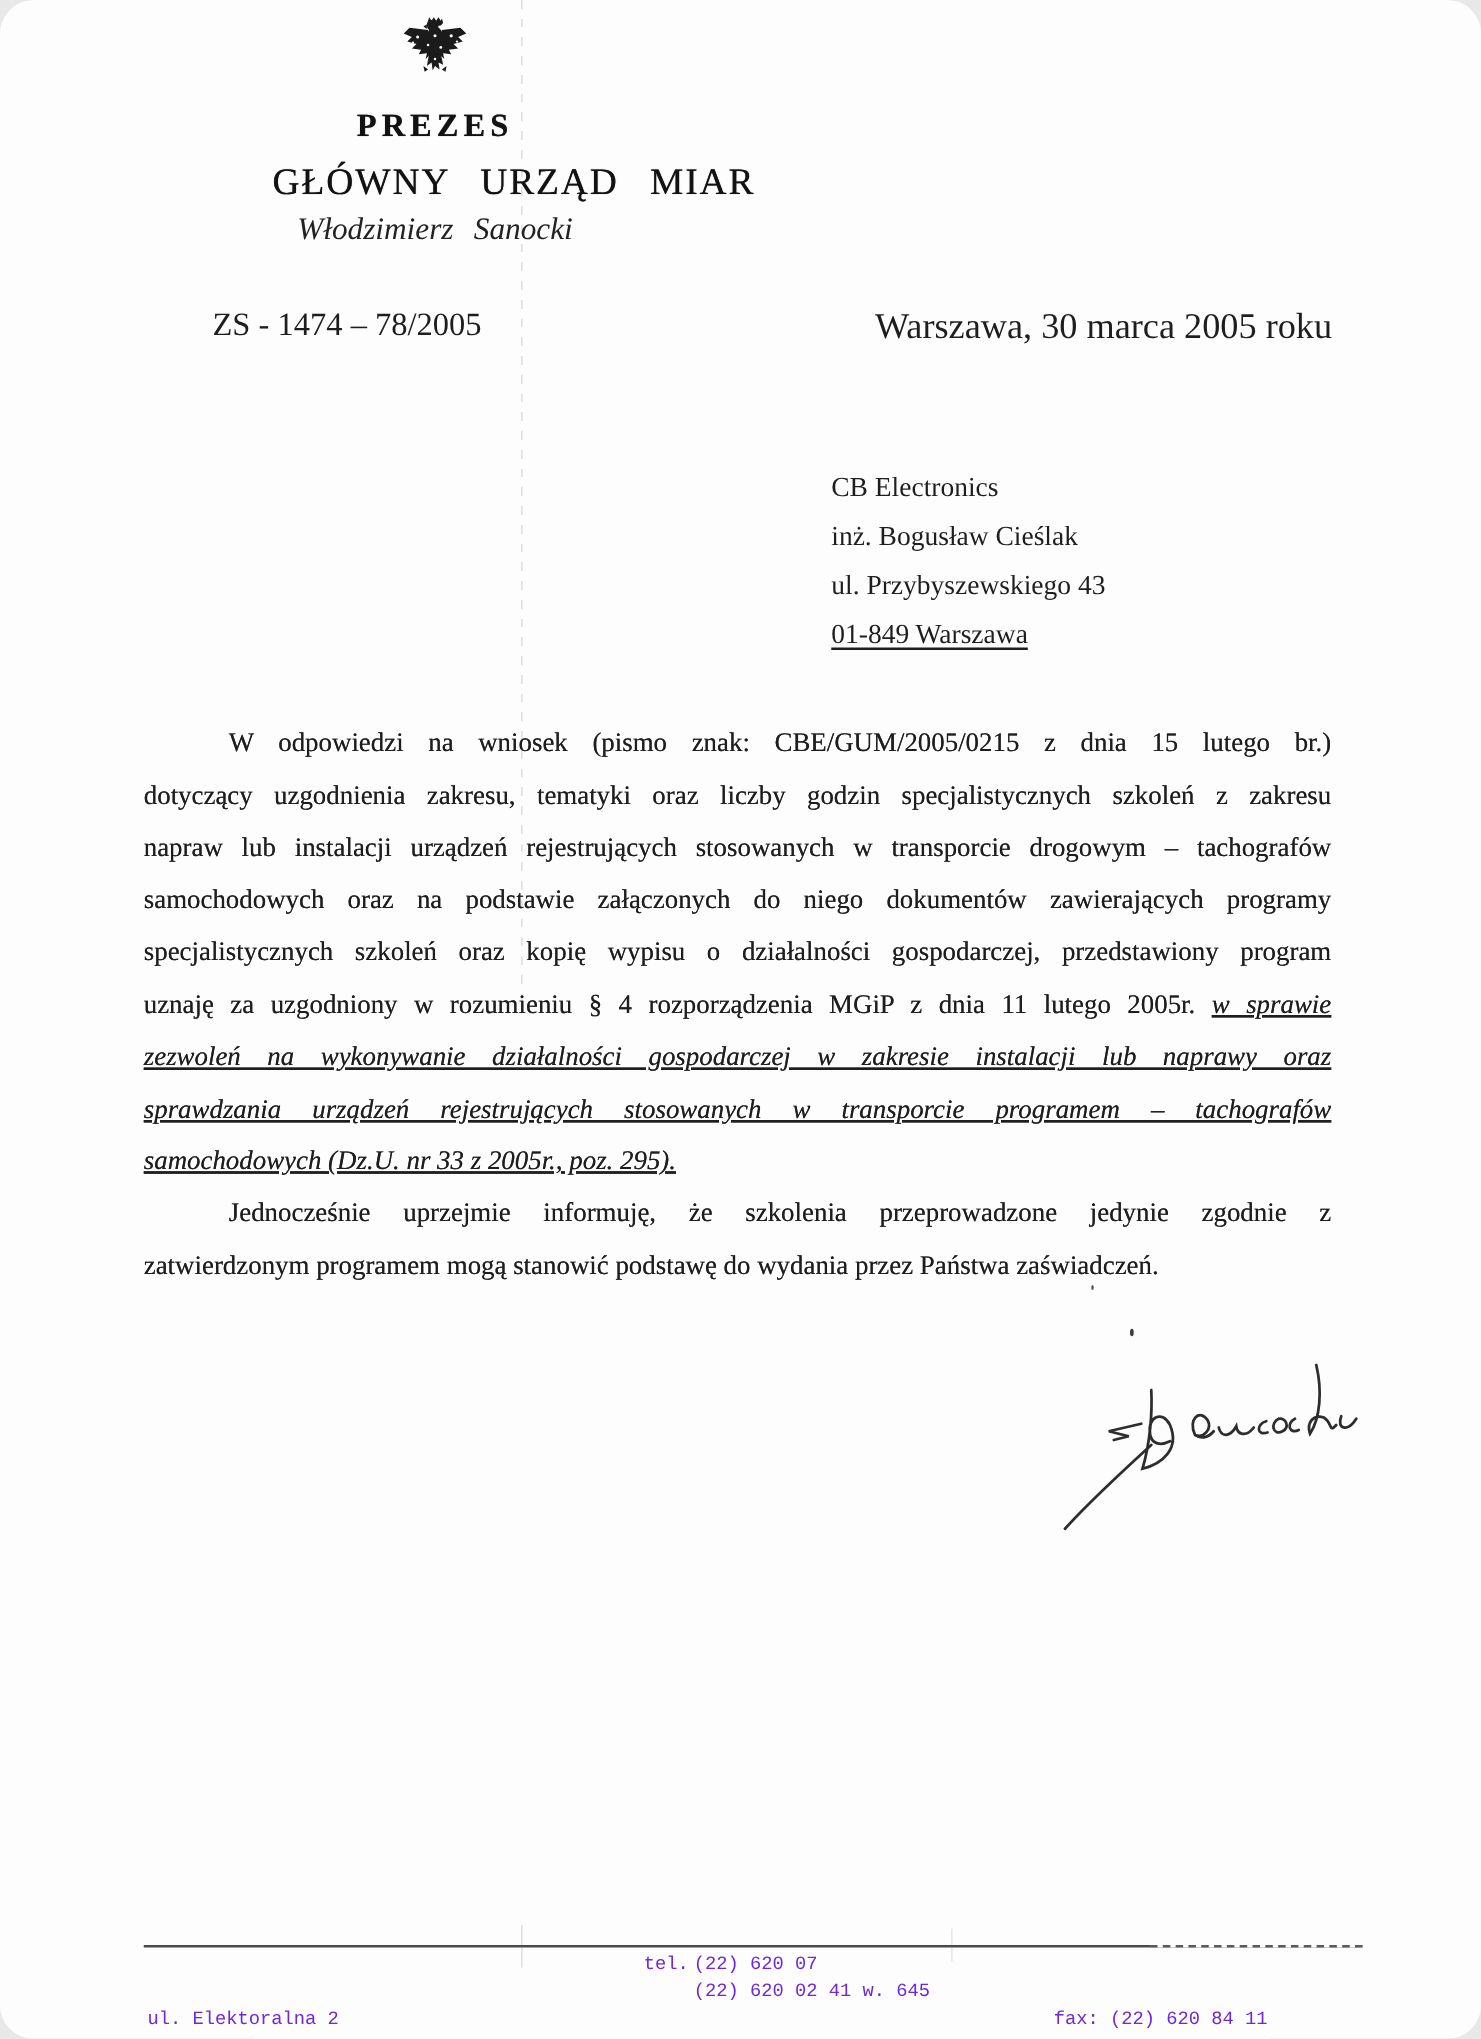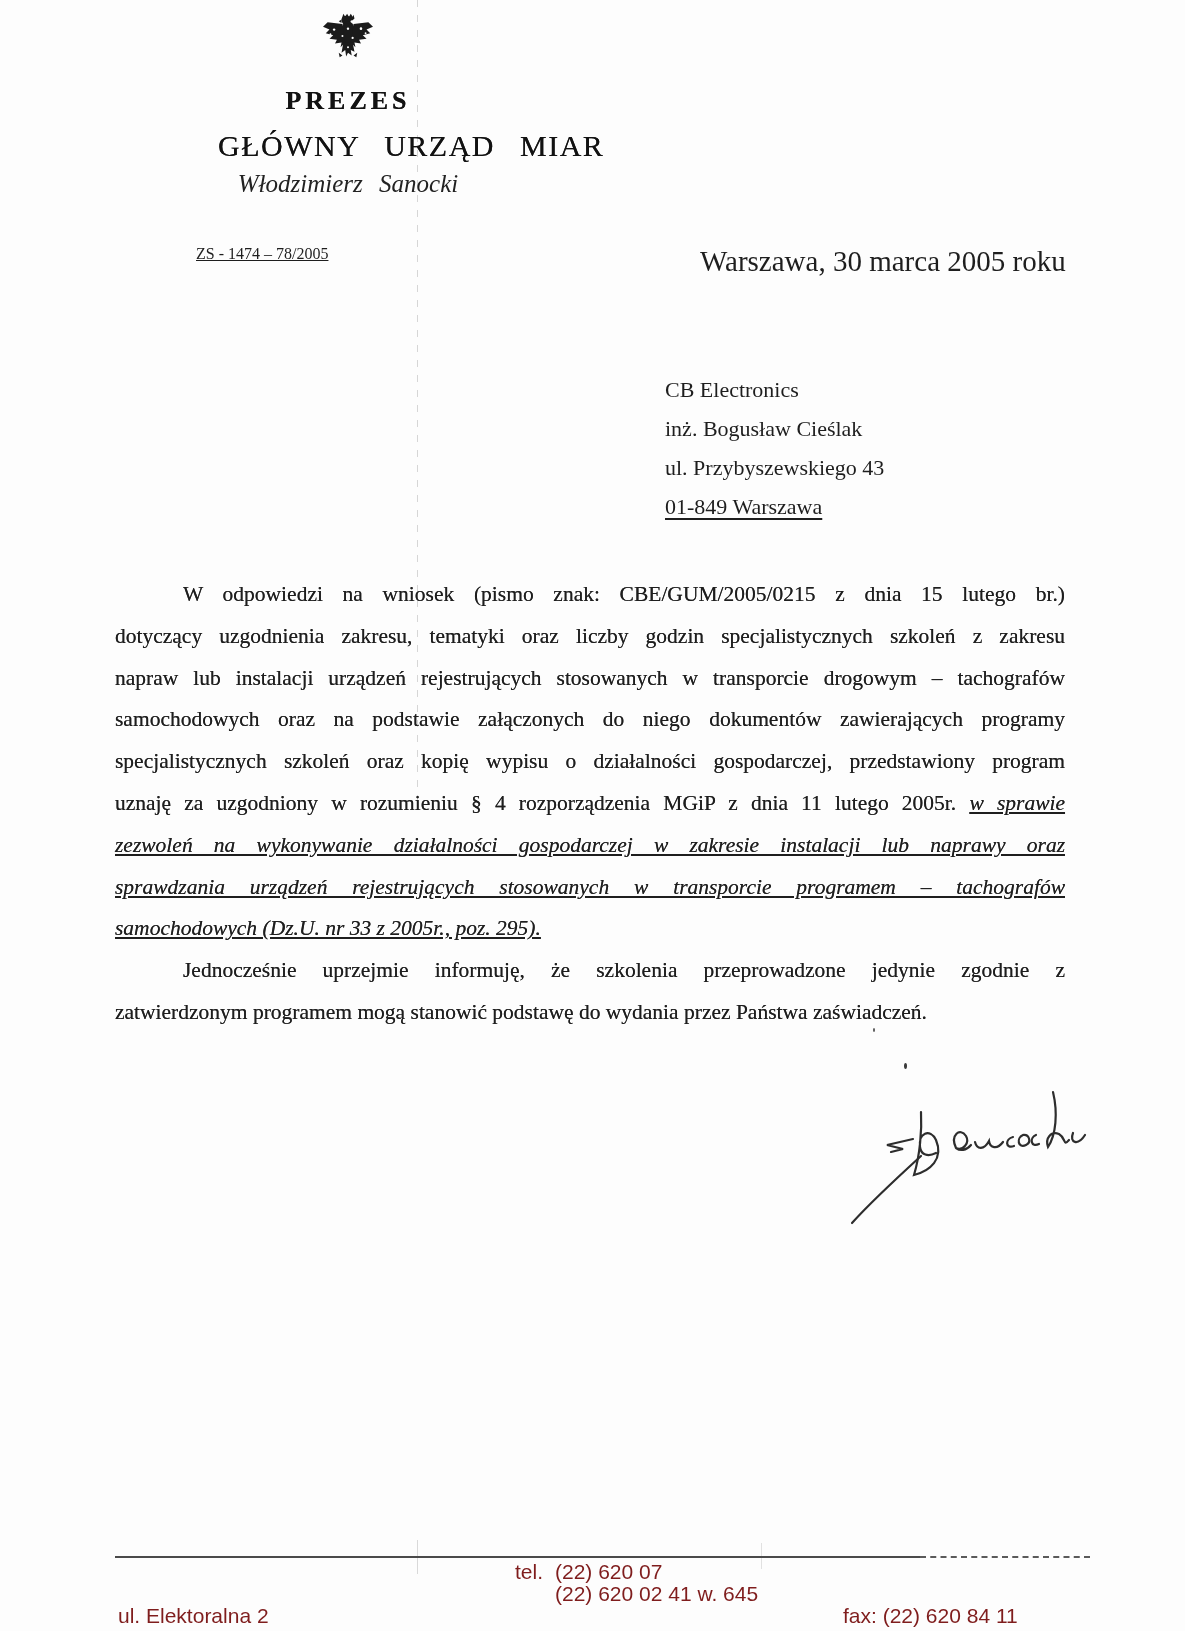--- a/index.html
+++ b/index.html
@@ -4,20 +4,21 @@
 <style>
   html,body{margin:0;padding:0;background:#e8e8e8;}
   .page{
     position:relative;
     width:1185px;height:1631px;
     margin:0 auto;
     background:#fdfdfd;
     overflow:hidden;
     font-family:"Liberation Serif","DejaVu Serif",serif;
     color:#1e1e1e;
+    border-radius:27px;
   }
   
   .fold-line{
     position:absolute;left:417px;top:0;width:1px;height:806px;
     background:repeating-linear-gradient(to bottom,#c9c9c9 0 7px,transparent 7px 15px);
     opacity:.75;
   }
   .fold-line-footer{
     position:absolute;left:417px;top:1540px;width:1px;height:34px;
     background:#cfcfcf;opacity:.8;
@@ -38,21 +39,21 @@
   .lh-office{
     margin-top:13px;
     font-size:30px;font-weight:normal;letter-spacing:1.5px;word-spacing:16px;
     color:#121212;text-shadow:0 0 .6px #333;white-space:nowrap;margin-left:48px;
   }
   .lh-person{
     margin-top:7px;
     font-size:25px;font-style:italic;word-spacing:10px;color:#222;
   }
   
-  .ref-number{position:absolute;left:196px;top:245px;font-size:16px;text-decoration:underline;}
+  .ref-number{position:absolute;left:170px;top:245px;font-size:26px;}
   .place-date{position:absolute;left:700px;top:245px;font-size:29px;}
   
   .addressee{position:absolute;left:665px;top:370px;font-size:22px;line-height:39px;}
   .addr-city{text-decoration:underline;text-underline-offset:4px;}
   
   .body-text{position:absolute;left:115px;top:574px;width:950px;font-size:21.5px;}
   .bline{
     height:41.8px;line-height:41.8px;white-space:nowrap;
     text-shadow:0 0 .5px #444;
   }
@@ -70,22 +71,22 @@
   .footer-rule-gap{
     position:absolute;left:920px;top:1555px;width:170px;height:3px;
     background:#fdfdfd;
   }
   .footer-rule-dash{
     position:absolute;left:920px;top:1556px;width:170px;height:0;
     border-top:2px dashed #5a5a5a;
   }
   .footer{
     position:absolute;
-    font-family:Liberation Sans, sans-serif;
-    font-size:21px;line-height:22px;color:#7f1d1d;
+    font-family:Liberation Mono, monospace;
+    font-size:15px;line-height:22px;color:#6d28d9;
     white-space:pre;
   }
   .footer-left{left:118px;top:1561px;}
   .footer-tel{left:515px;top:1561px;display:grid;grid-template-columns:40px auto;}
   .footer-tel .lbl{grid-row:1;}
   .footer-right{left:843px;top:1561px;}
 </style>
 </head>
 <body>
 

